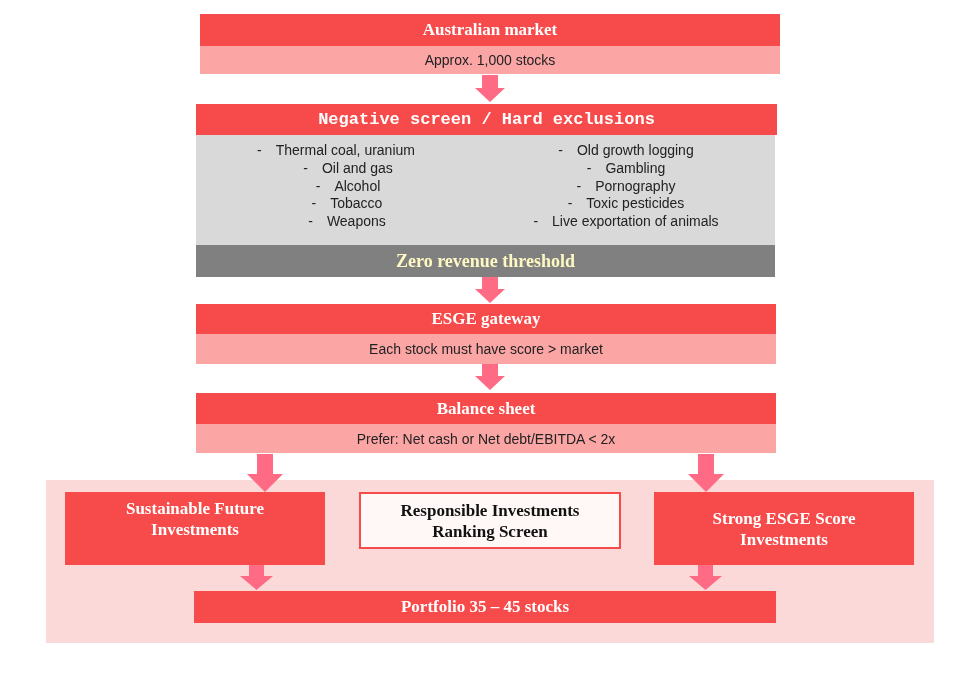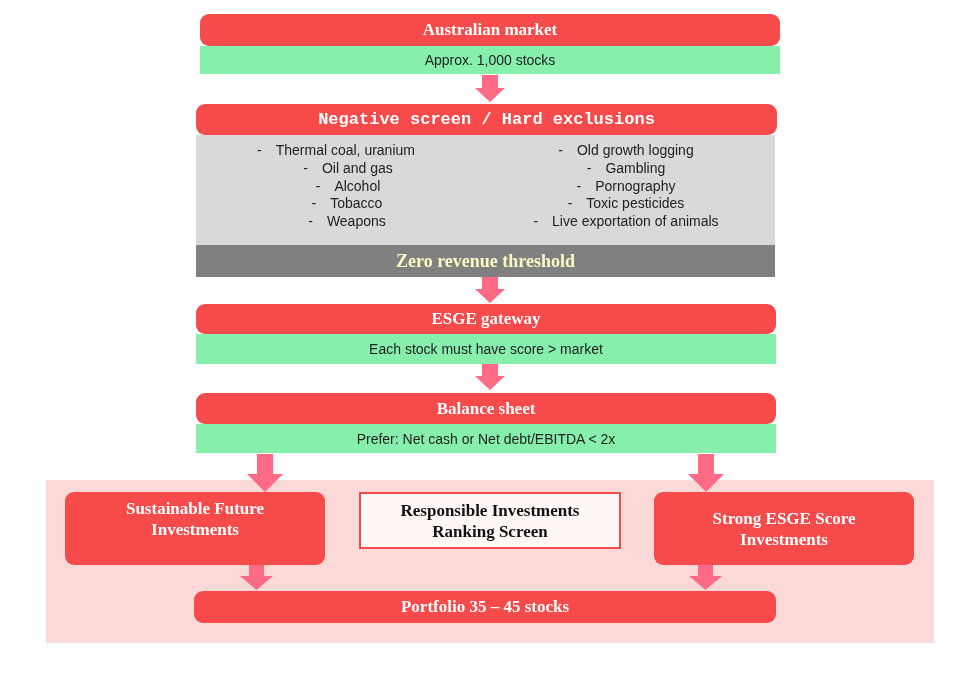--- a/index.html
+++ b/index.html
@@ -5,25 +5,25 @@
     html, body { margin: 0; padding: 0; }
     body {
       width: 980px; height: 675px; position: relative; background: #ffffff;
       overflow: hidden;
       font-family: "Liberation Sans", sans-serif;
     }
     .abs { position: absolute; box-sizing: border-box; }
     .red {
       background: #f74a4a; color: #ffffff;
       font-family: "Liberation Serif", serif; font-weight: bold;
-      display: flex; align-items: center; justify-content: center; text-align: center; border-radius: 9px;
+      display: flex; align-items: center; justify-content: center; text-align: center;
     }
     .title { font-size: 17px; }
     .gray {
-      background: #86efac; color: #222222; font-size: 14px;
+      background: #fca5a5; color: #222222; font-size: 14px;
       display: flex; align-items: center; justify-content: center; text-align: center;
     }
     .dark {
       background: #808080; color: #fef9c3;
       font-family: "Liberation Serif", serif; font-weight: bold; font-size: 18px;
       display: flex; align-items: center; justify-content: center;
     }
     .panel { background: #fcd9d9; }
     .arrow { position: absolute; }
     .arrow svg { display: block; }

